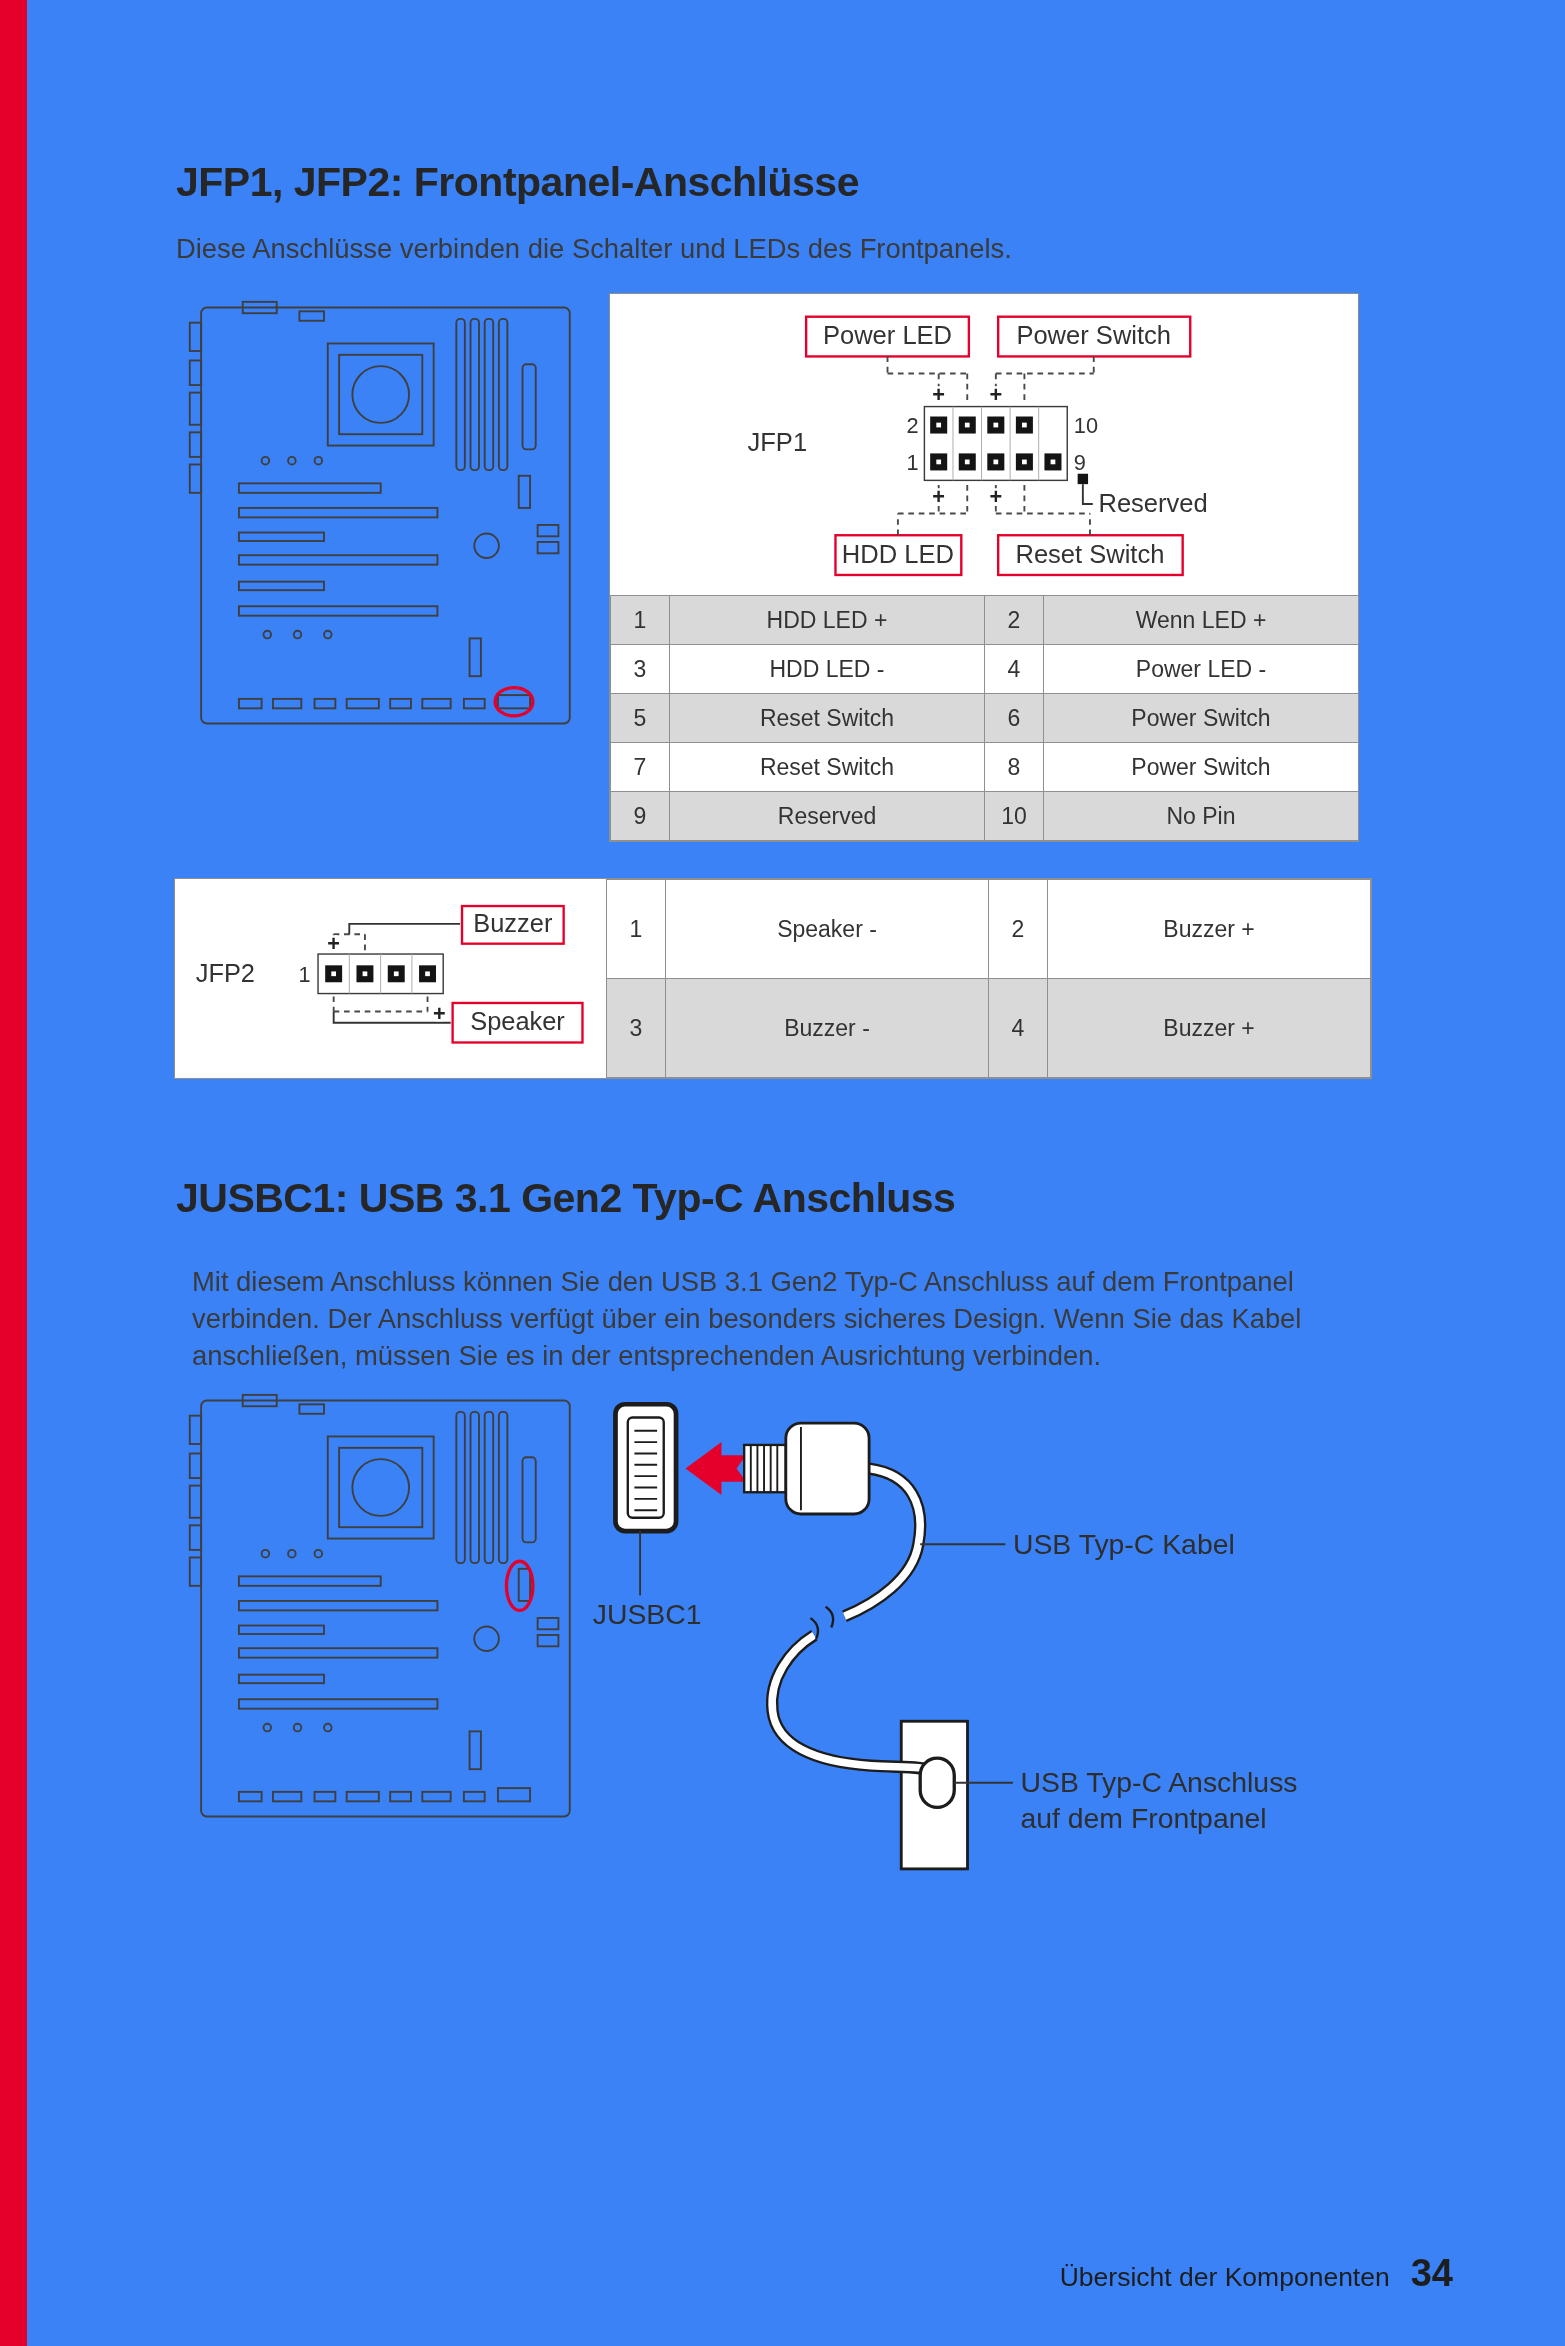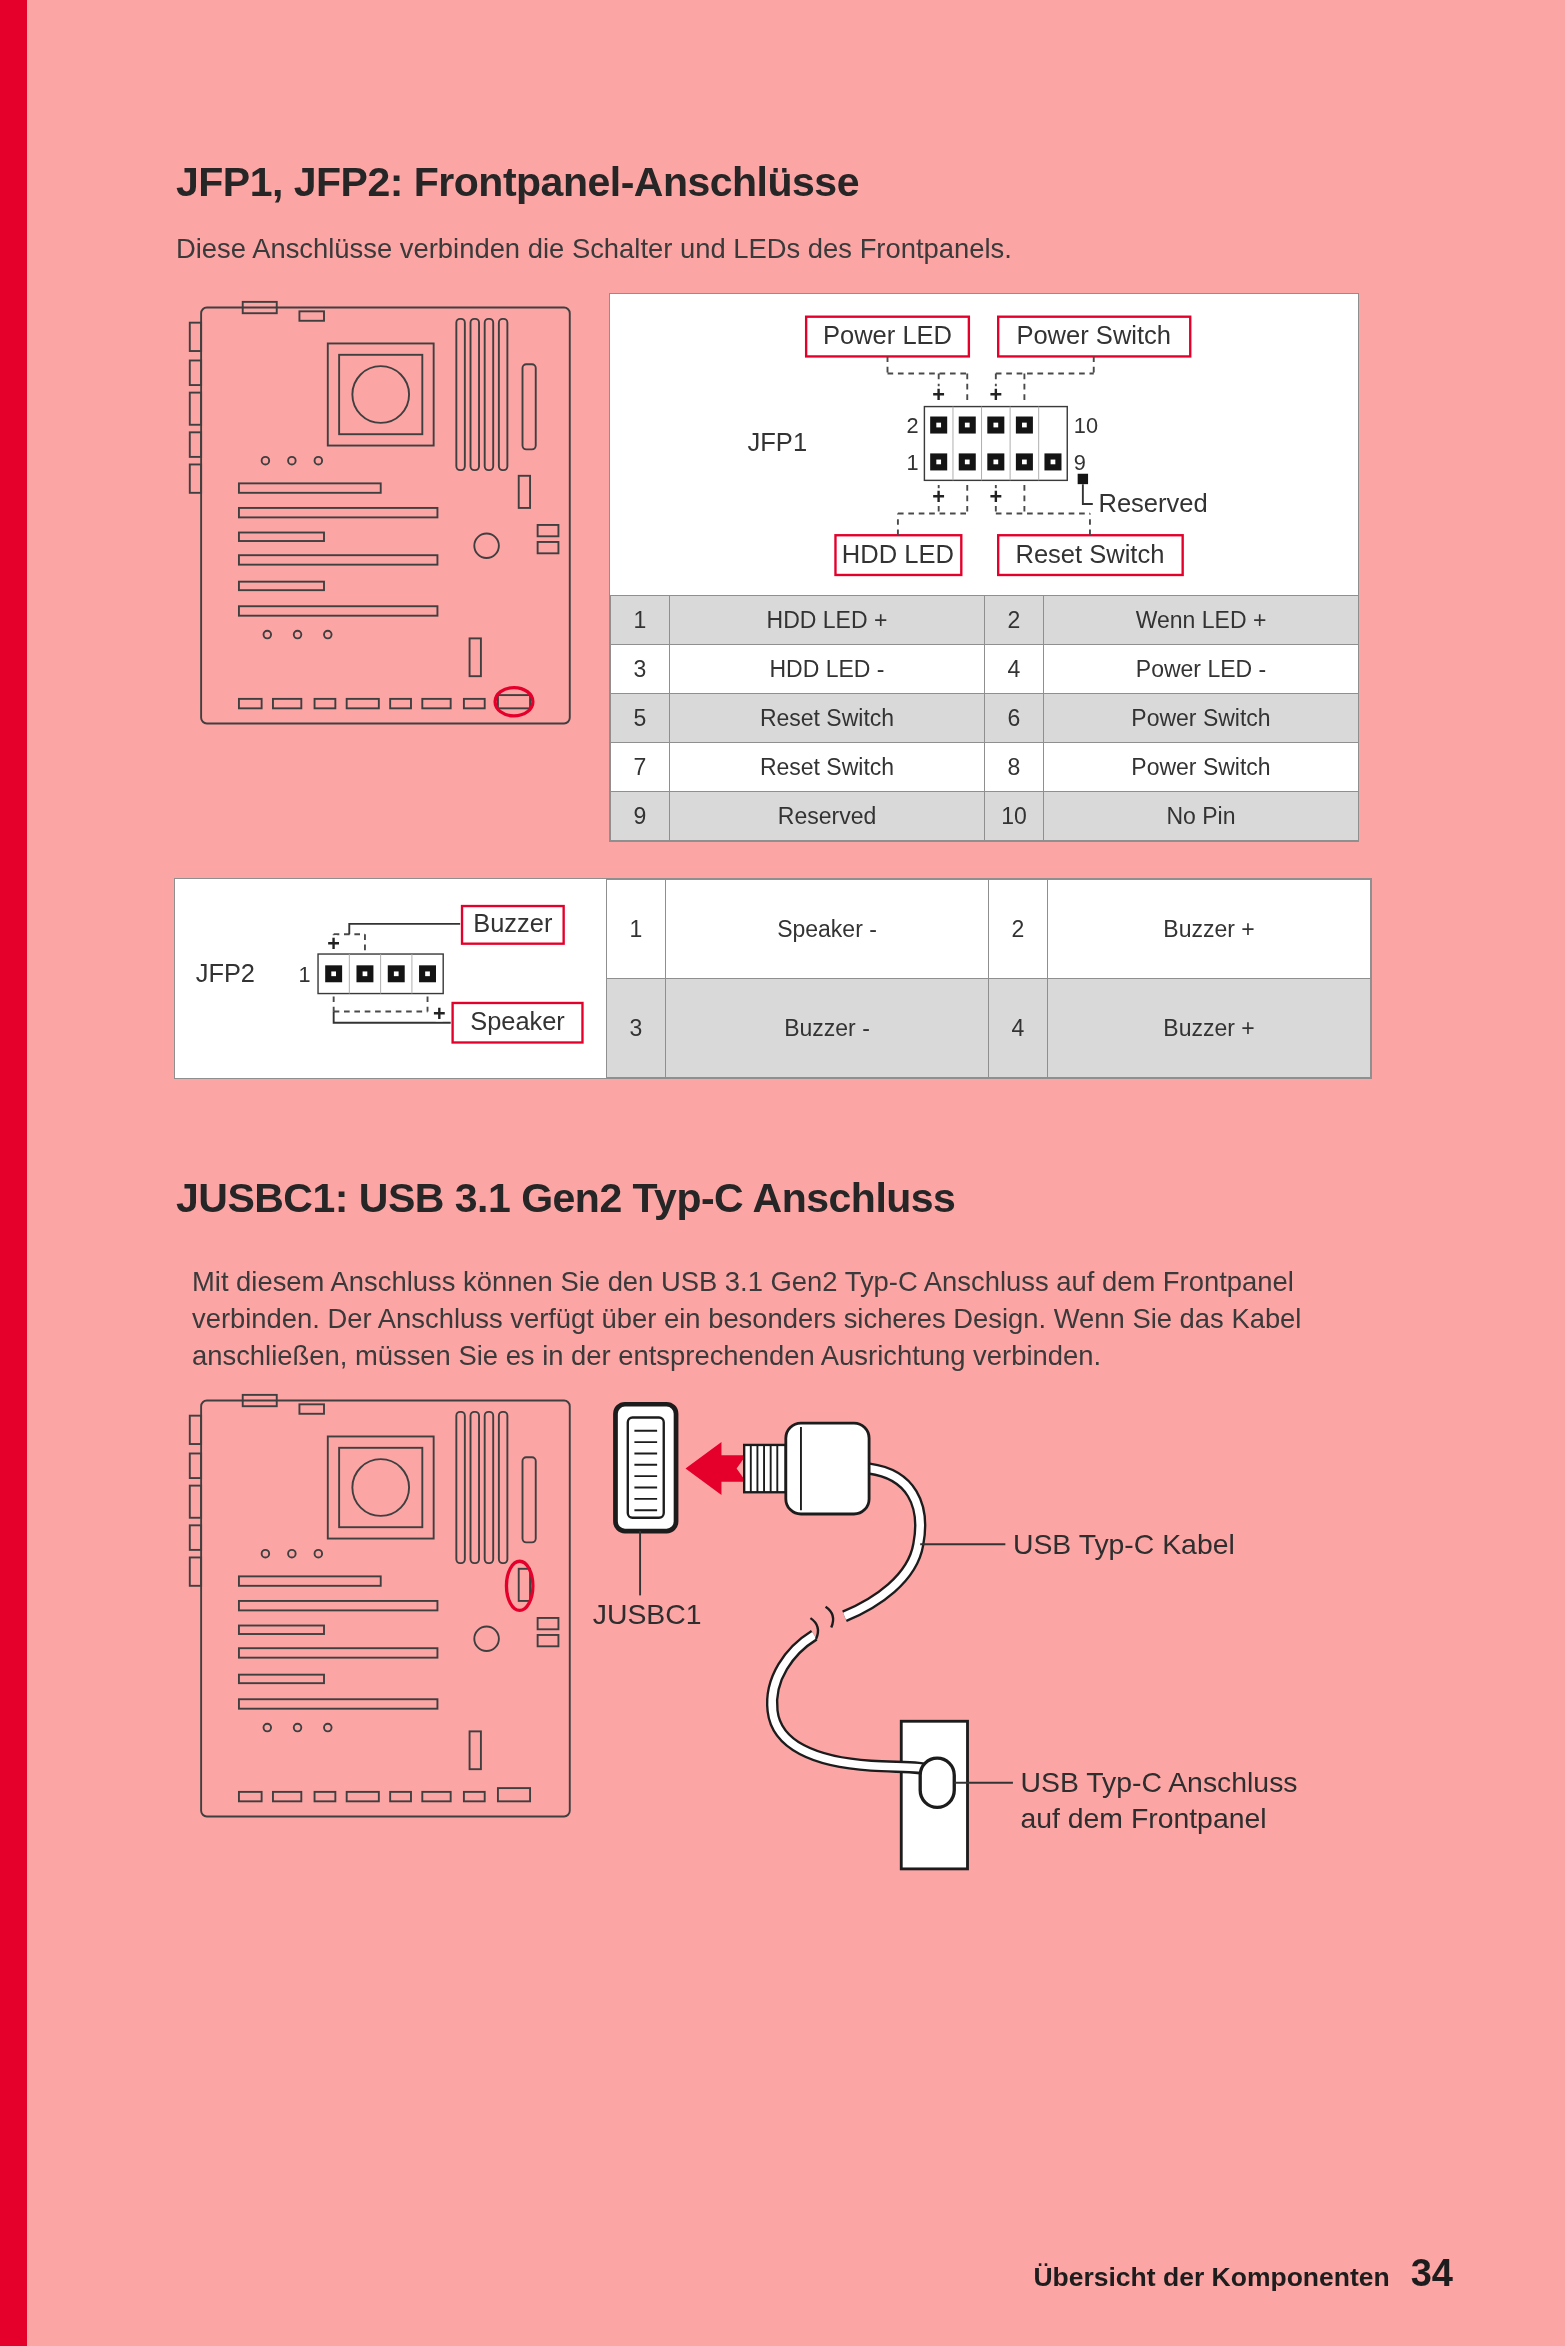--- a/index.html
+++ b/index.html
@@ -1,17 +1,17 @@
 <!DOCTYPE html>
 <html style="font-size:15px"><head>
 <meta charset="utf-8">
 <style>
   * { box-sizing: border-box; }
   html, body { margin:0; padding:0; background:#ffffff; }
-  .page { position:relative; width:1565px; height:2347px; background:#fca5a5;
+  .page { position:relative; width:1565px; height:2347px; background:#3b82f6;
           font-family:"Liberation Sans", sans-serif; overflow:hidden; }
   .accent-bar { position:absolute; left:0; top:0; width:26.5px; height:2347px; background:#e4002b; }
 
   h1.section-title { position:absolute; left:176px; margin:0; font-size:41px; font-weight:700; color:#262626; letter-spacing:-0.5px; }
   #title-jfp   { top:159px; }
   #title-jusbc { top:1175px; }
 
   .intro     { position:absolute; left:176px; top:233px; margin:0; font-size:27.4px; color:#3a3a3a;text-align:right; }
   .body-text { position:absolute; left:176px; top:1247px; width:1173px; margin:16px; font-size:27.4px; line-height:37px; color:#3a3a3a; }
 
@@ -42,21 +42,21 @@
   .pin-sq { fill:#141414; }
   .pin-dot{ fill:#fff; }
   .hl     { fill:none; stroke:#e4002b; stroke-width:3.5px; }
   .mobo-line { fill:none; stroke:#3f3f3f; stroke-width:2px; }
   .draw   { fill:#fff; stroke:#1c1c1c; }
   .cable-outer { fill:none; stroke:#1c1c1c; stroke-width:13px; }
   .cable-inner { fill:none; stroke:#fff; stroke-width:8px; }
   .fig-label { font-size:30px; fill:#2e2e2e; }
 
   .footer { position:absolute; top:2252px; right:112px; display:flex; align-items:baseline; gap:21px; color:#1d1d1d; }
-  .footer-label { font-size:26.5px; font-weight:700; }
+  .footer-label { font-size:26.5px; font-weight:400; }
   .page-number  { font-size:38px; font-weight:700; }
 </style>
 </head>
 <body>
 
 <div class="page">
   <div class="accent-bar"></div>
 
   <svg width="0" height="0" style="position:absolute" aria-hidden="true">
     <defs>

